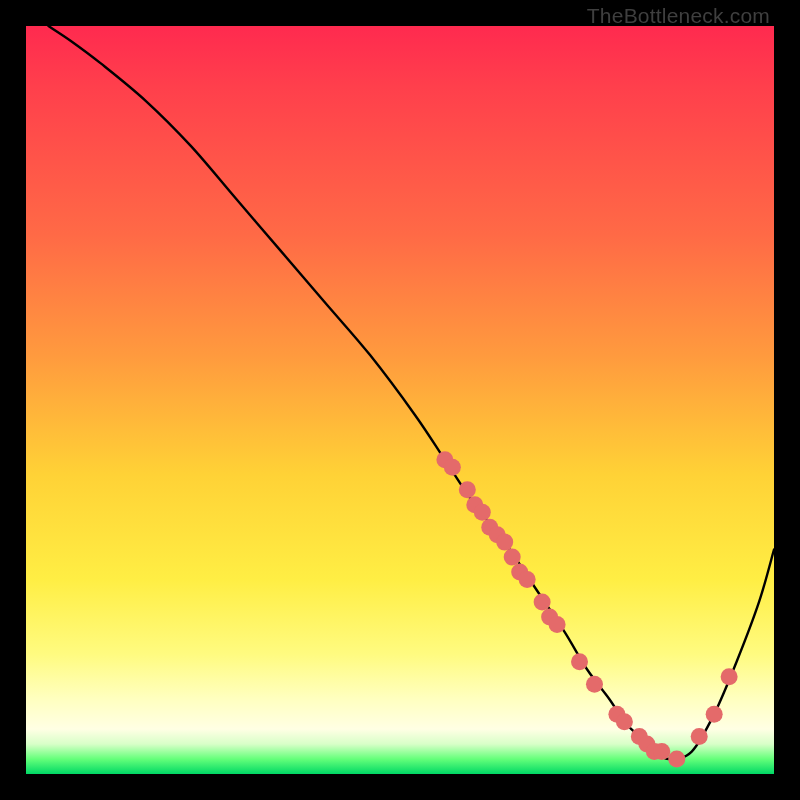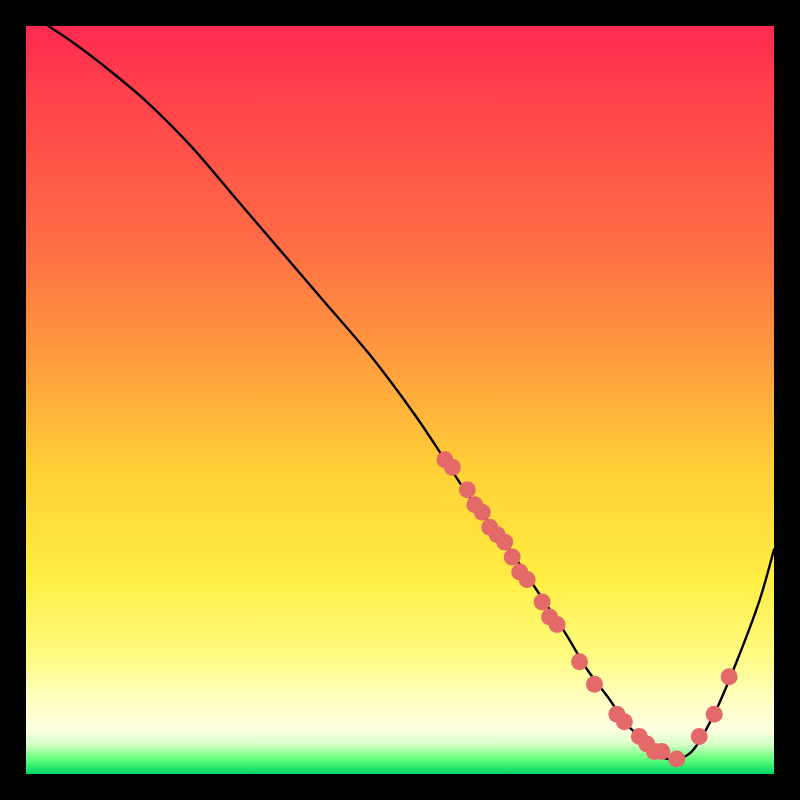--- a/index.html
+++ b/index.html
@@ -56,20 +56,21 @@
     top: 0;
     width: 748px;
     height: 748px;
     z-index: 3;
   }
 </style>
 </head>
 <body>
 
 <div class="stage">
+  <div class="attribution">TheBottleneck.com</div>
 
   <div class="plot">
     <svg class="overlay" viewBox="0 0 748 748" preserveAspectRatio="none">
       <path id="curve-path" fill="none" stroke="#000000" stroke-width="2.4" stroke-linecap="round" stroke-linejoin="round" d="M 22.439999999999998,0 C 26.179999999999996,2.4933333333333394 36.15333333333333,8.726666666666706 44.879999999999995,14.960000000000036 C 53.60666666666666,21.193333333333367 62.33333333333333,27.426666666666655 74.8,37.39999999999998 C 87.26666666666667,47.3733333333333 104.72,61.08666666666661 119.68,74.79999999999995 C 134.64000000000001,88.5133333333333 149.6,103.4733333333334 164.56,119.68000000000006 C 179.52,135.88666666666674 194.48000000000002,154.58666666666664 209.44000000000003,172.03999999999996 C 224.40000000000003,189.49333333333328 239.36,206.94666666666663 254.32000000000002,224.39999999999998 C 269.28000000000003,241.85333333333332 284.24,259.3066666666667 299.2,276.76 C 314.15999999999997,294.2133333333333 329.12,310.41999999999996 344.08000000000004,329.11999999999995 C 359.0400000000001,347.81999999999994 376.49333333333334,371.50666666666666 388.96000000000004,388.96000000000004 C 401.42666666666673,406.4133333333334 408.90666666666675,418.88000000000005 418.88000000000005,433.84000000000003 C 428.85333333333335,448.8 438.8266666666667,465.0066666666667 448.8,478.72 C 458.7733333333333,492.43333333333334 468.74666666666667,502.4066666666667 478.72,516.12 C 488.6933333333334,529.8333333333334 498.66666666666674,546.04 508.64000000000004,561 C 518.6133333333333,575.96 529.8333333333333,592.1666666666666 538.56,605.88 C 547.2866666666666,619.5933333333334 553.52,632.06 561,643.28 C 568.48,654.5 577.2066666666667,664.4733333333334 583.44,673.2 C 589.6733333333334,681.9266666666667 593.4133333333333,689.4066666666666 598.4,695.64 C 603.3866666666667,701.8733333333333 608.3733333333333,705.6133333333333 613.36,710.6 C 618.3466666666667,715.5866666666667 623.3333333333333,721.8199999999999 628.3199999999999,725.56 C 633.3066666666666,729.3 637.0466666666666,733.04 643.28,733.04 C 649.5133333333333,733.04 658.24,733.04 665.72,725.56 C 673.2,718.0799999999999 680.6800000000001,703.12 688.1600000000001,688.16 C 695.6400000000001,673.1999999999999 703.12,654.5 710.6,635.8 C 718.08,617.0999999999999 726.8066666666666,594.6600000000001 733.04,575.96 C 739.2733333333333,557.26 745.5066666666667,532.3266666666667 748,523.6"></path>
       <g id="markers-group">
           <circle cx="418.88000000000005" cy="433.84000000000003" r="8.5" fill="#e46a6a"></circle>
           <circle cx="426.35999999999996" cy="441.32" r="8.5" fill="#e46a6a"></circle>
           <circle cx="441.32" cy="463.76" r="8.5" fill="#e46a6a"></circle>
           <circle cx="448.8" cy="478.72" r="8.5" fill="#e46a6a"></circle>
           <circle cx="456.28" cy="486.2" r="8.5" fill="#e46a6a"></circle>

